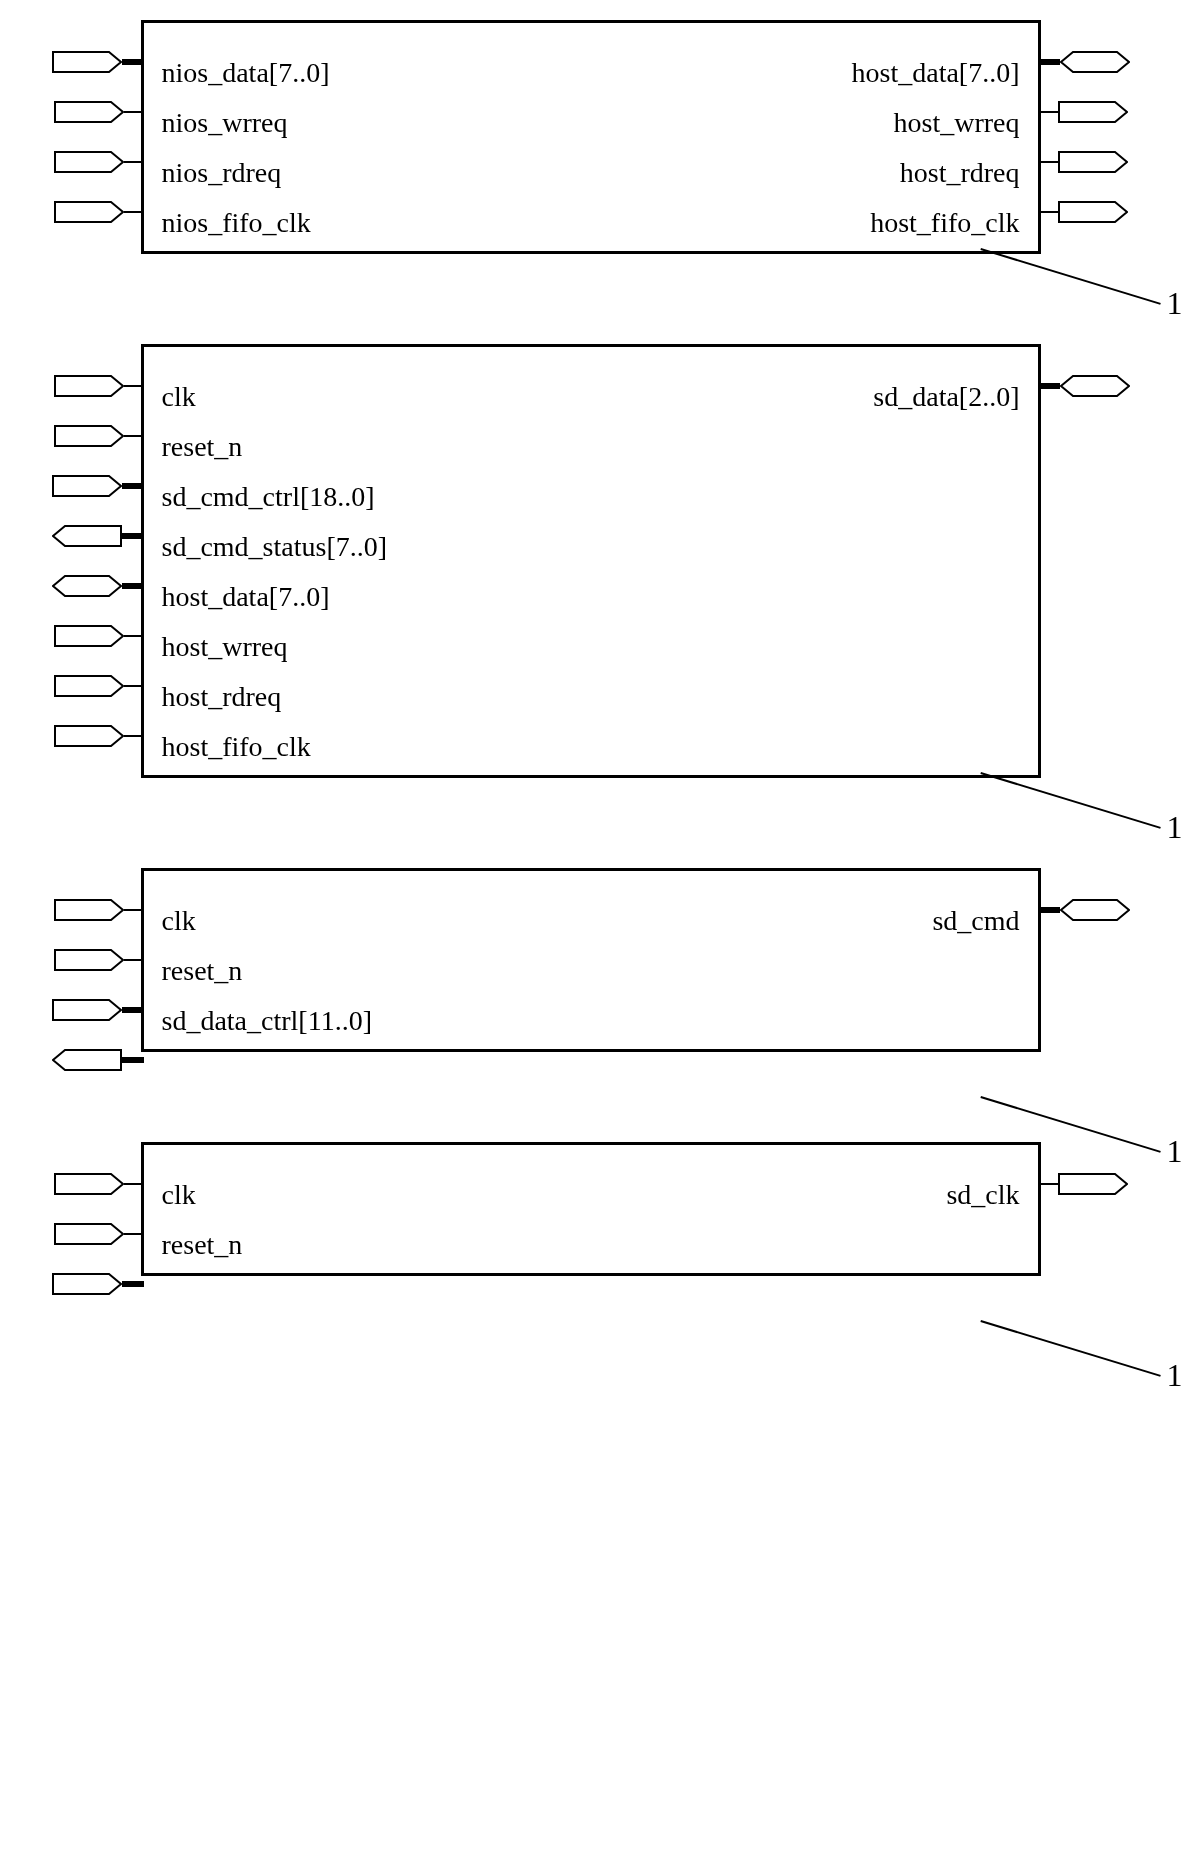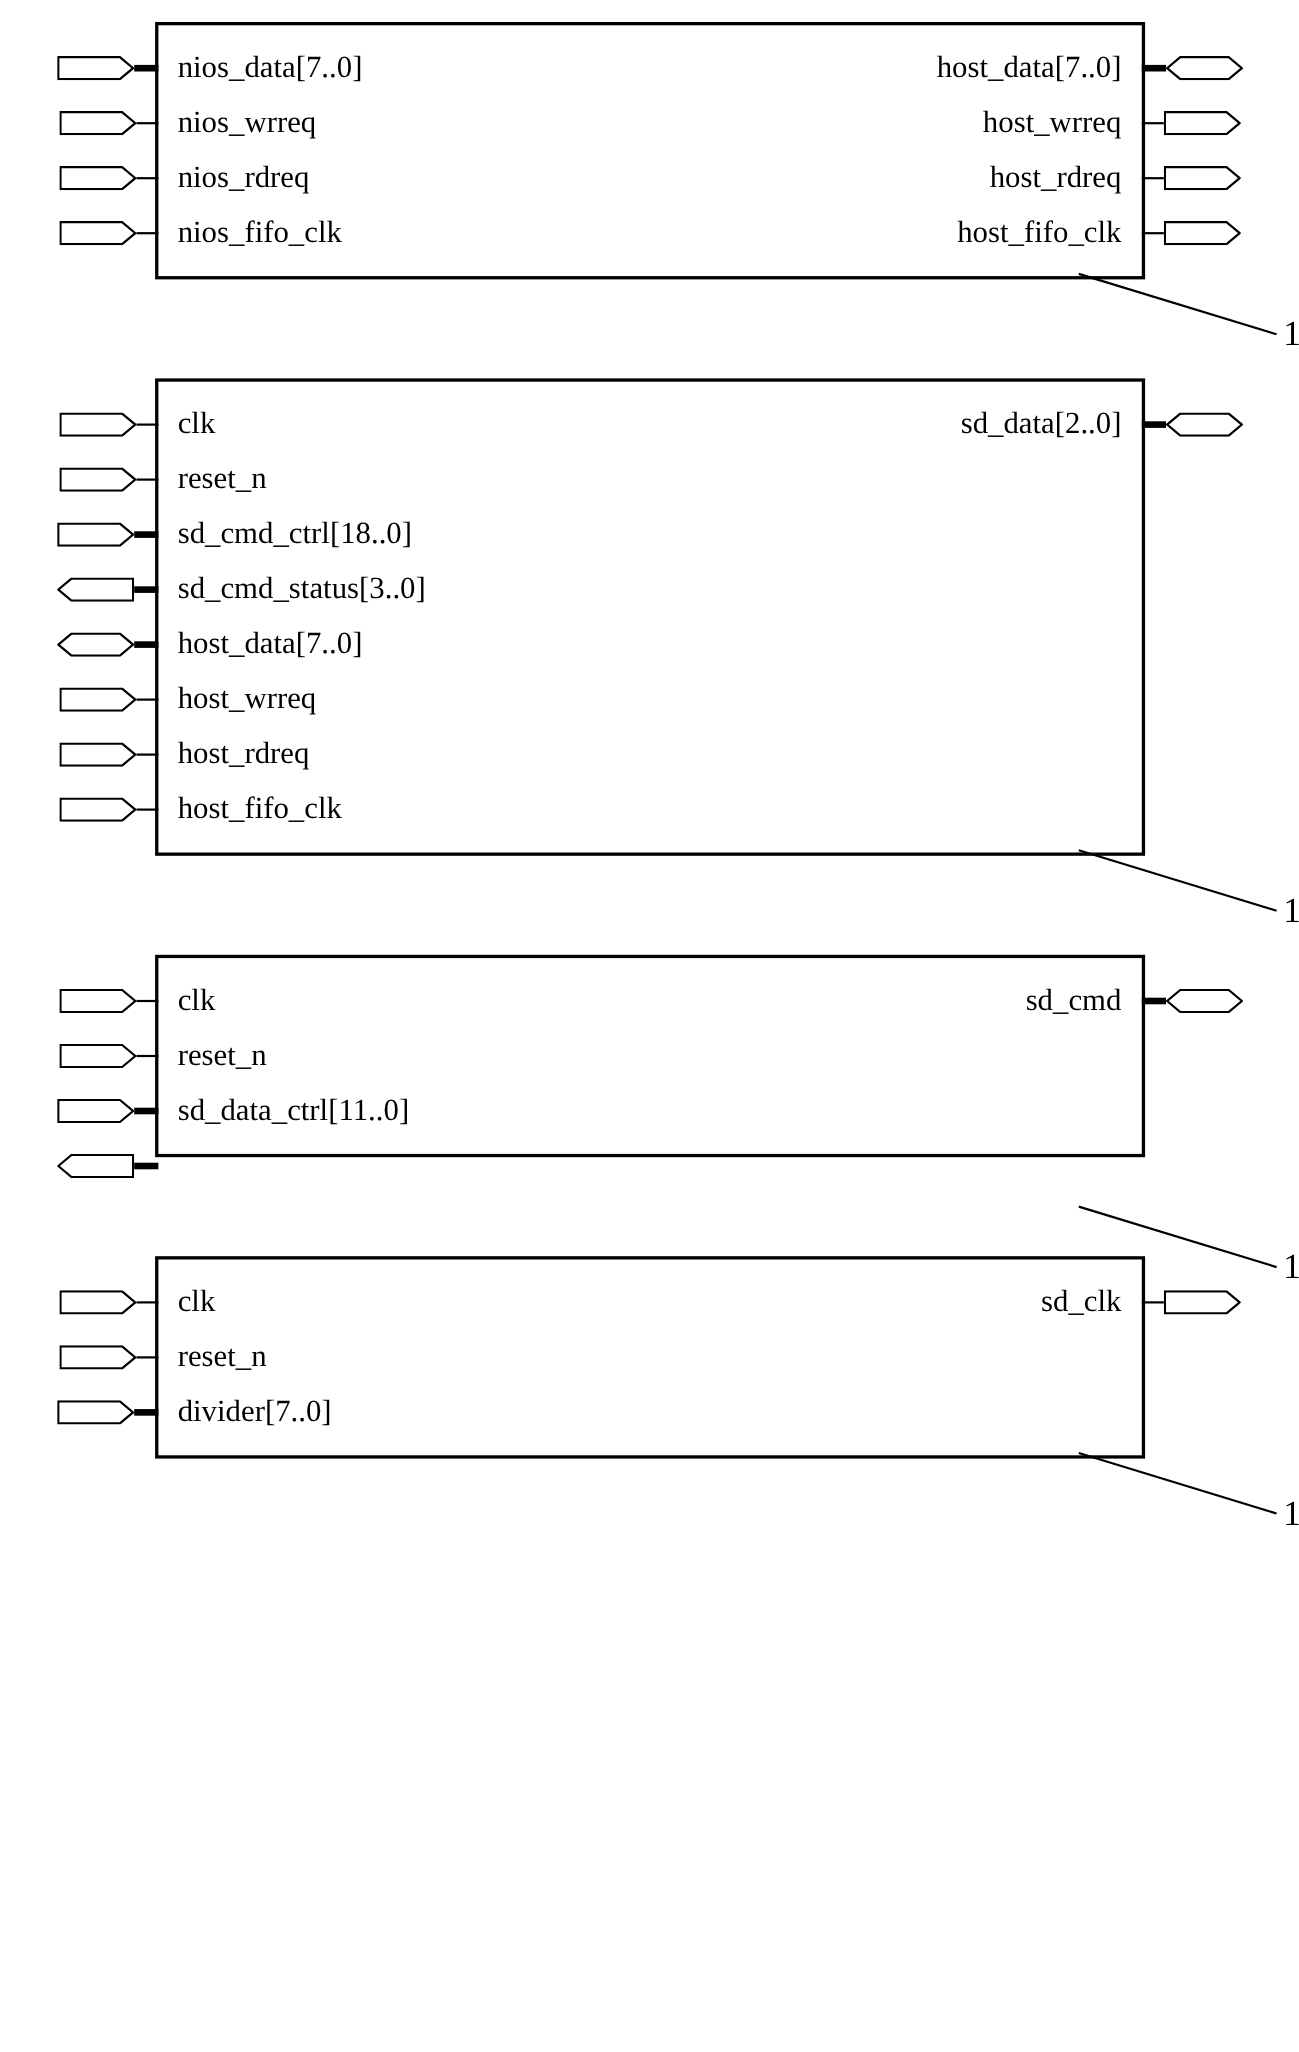--- a/index.html
+++ b/index.html
@@ -18,21 +18,21 @@
     width: 900px;
   }
   .box {
     border: 3px solid #000;
     position: relative;
     box-sizing: border-box;
   }
   .row {
     display: flex;
     justify-content: space-between;
-    align-items: center;
+    align-items: flex-end;
     height: 50px;
   }
   .side {
     display: flex;
     align-items: center;
   }
   .side.right {
     flex-direction: row-reverse;
   }
   .label {
@@ -199,21 +199,21 @@
           <div class="side right"></div>
         </div>
         <div class="row">
           <div class="side left">
             <span class="label">sd_cmd_ctrl[18..0]</span>
           </div>
           <div class="side right"></div>
         </div>
         <div class="row">
           <div class="side left">
-            <span class="label">sd_cmd_status[3..0]</span>
+            <span class="label">sd_cmd_status[7..0]</span>
           </div>
           <div class="side right"></div>
         </div>
         <div class="row">
           <div class="side left">
             <span class="label">host_data[7..0]</span>
           </div>
           <div class="side right"></div>
         </div>
         <div class="row">
@@ -385,26 +385,20 @@
           <div class="side right">
             <span class="label">sd_clk</span>
           </div>
         </div>
         <div class="row">
           <div class="side left">
             <span class="label">reset_n</span>
           </div>
           <div class="side right"></div>
         </div>
-        <div class="row">
-          <div class="side left">
-            <span class="label">divider[7..0]</span>
-          </div>
-          <div class="side right"></div>
-        </div>
         <div class="port left" style="top: 28px;">
           <span>
             <svg class="pin" width="70" height="22" viewBox="0 0 70 22">
               <polygon points="1,1 57,1 69,11 57,21 1,21" fill="#fff" stroke="#000" stroke-width="2"></polygon>
             </svg>
           </span>
           <div class="stub thin"></div>
         </div>
         <div class="port left" style="top: 78px;">
           <span>

